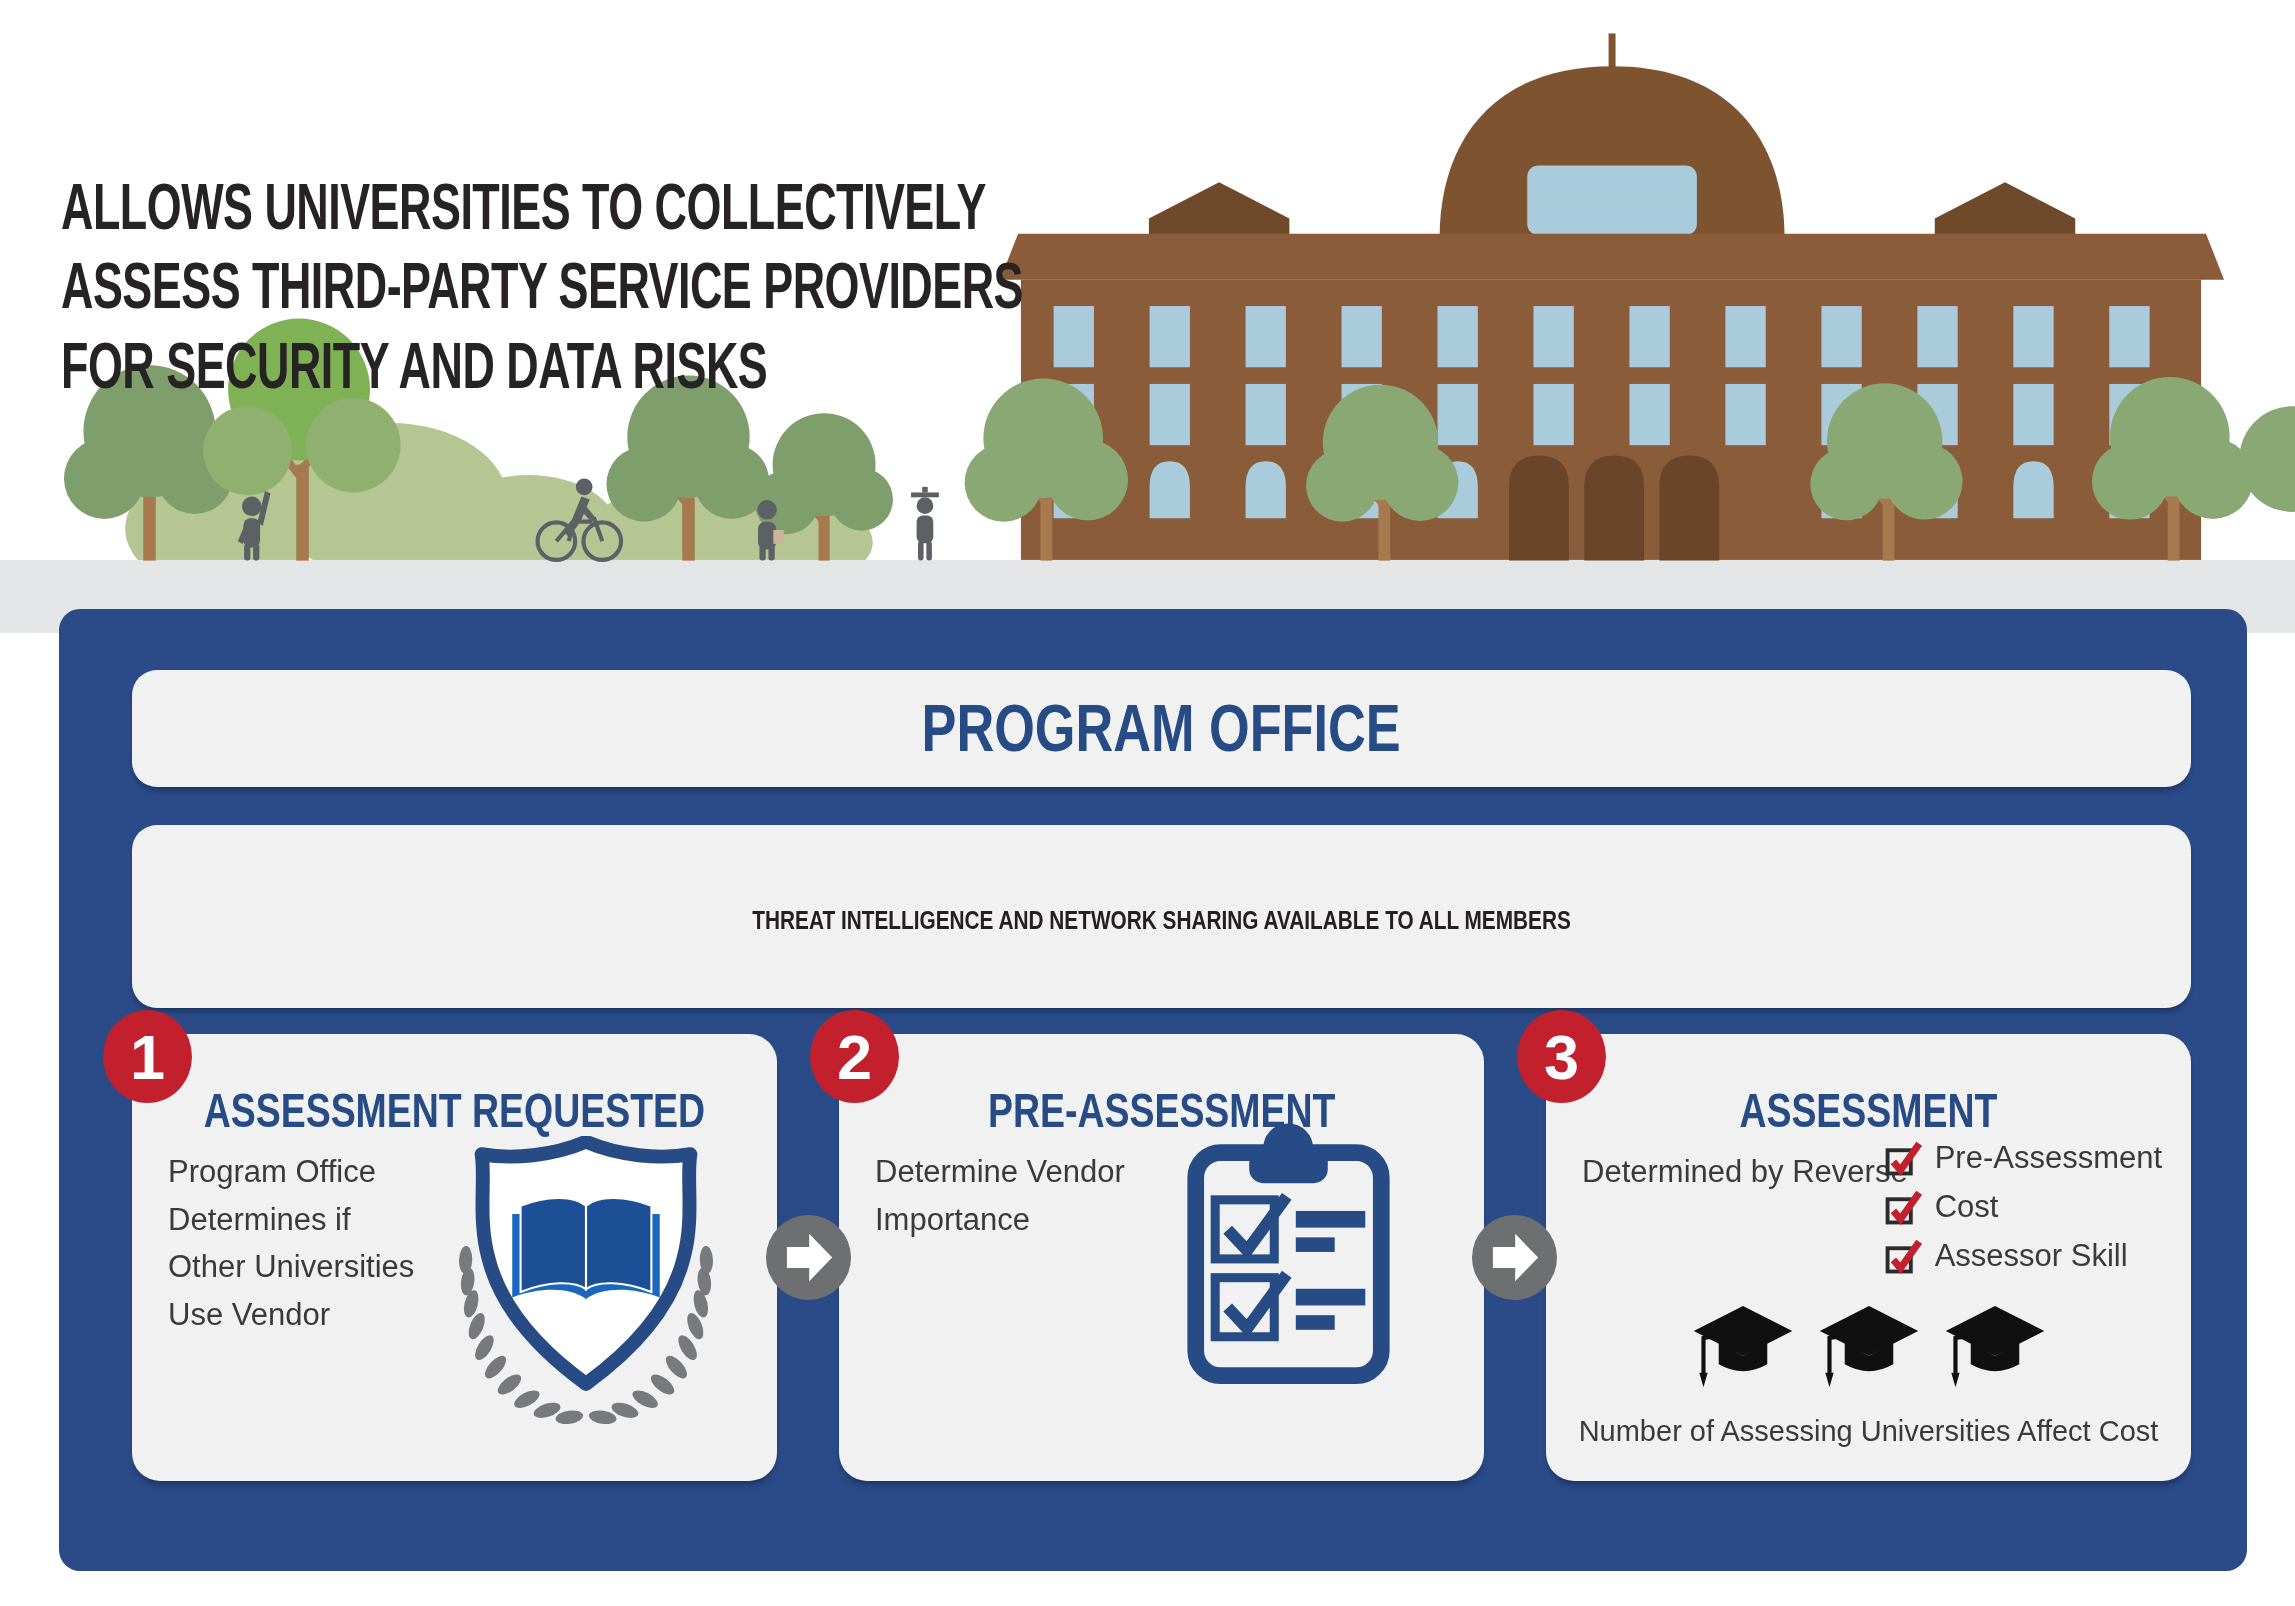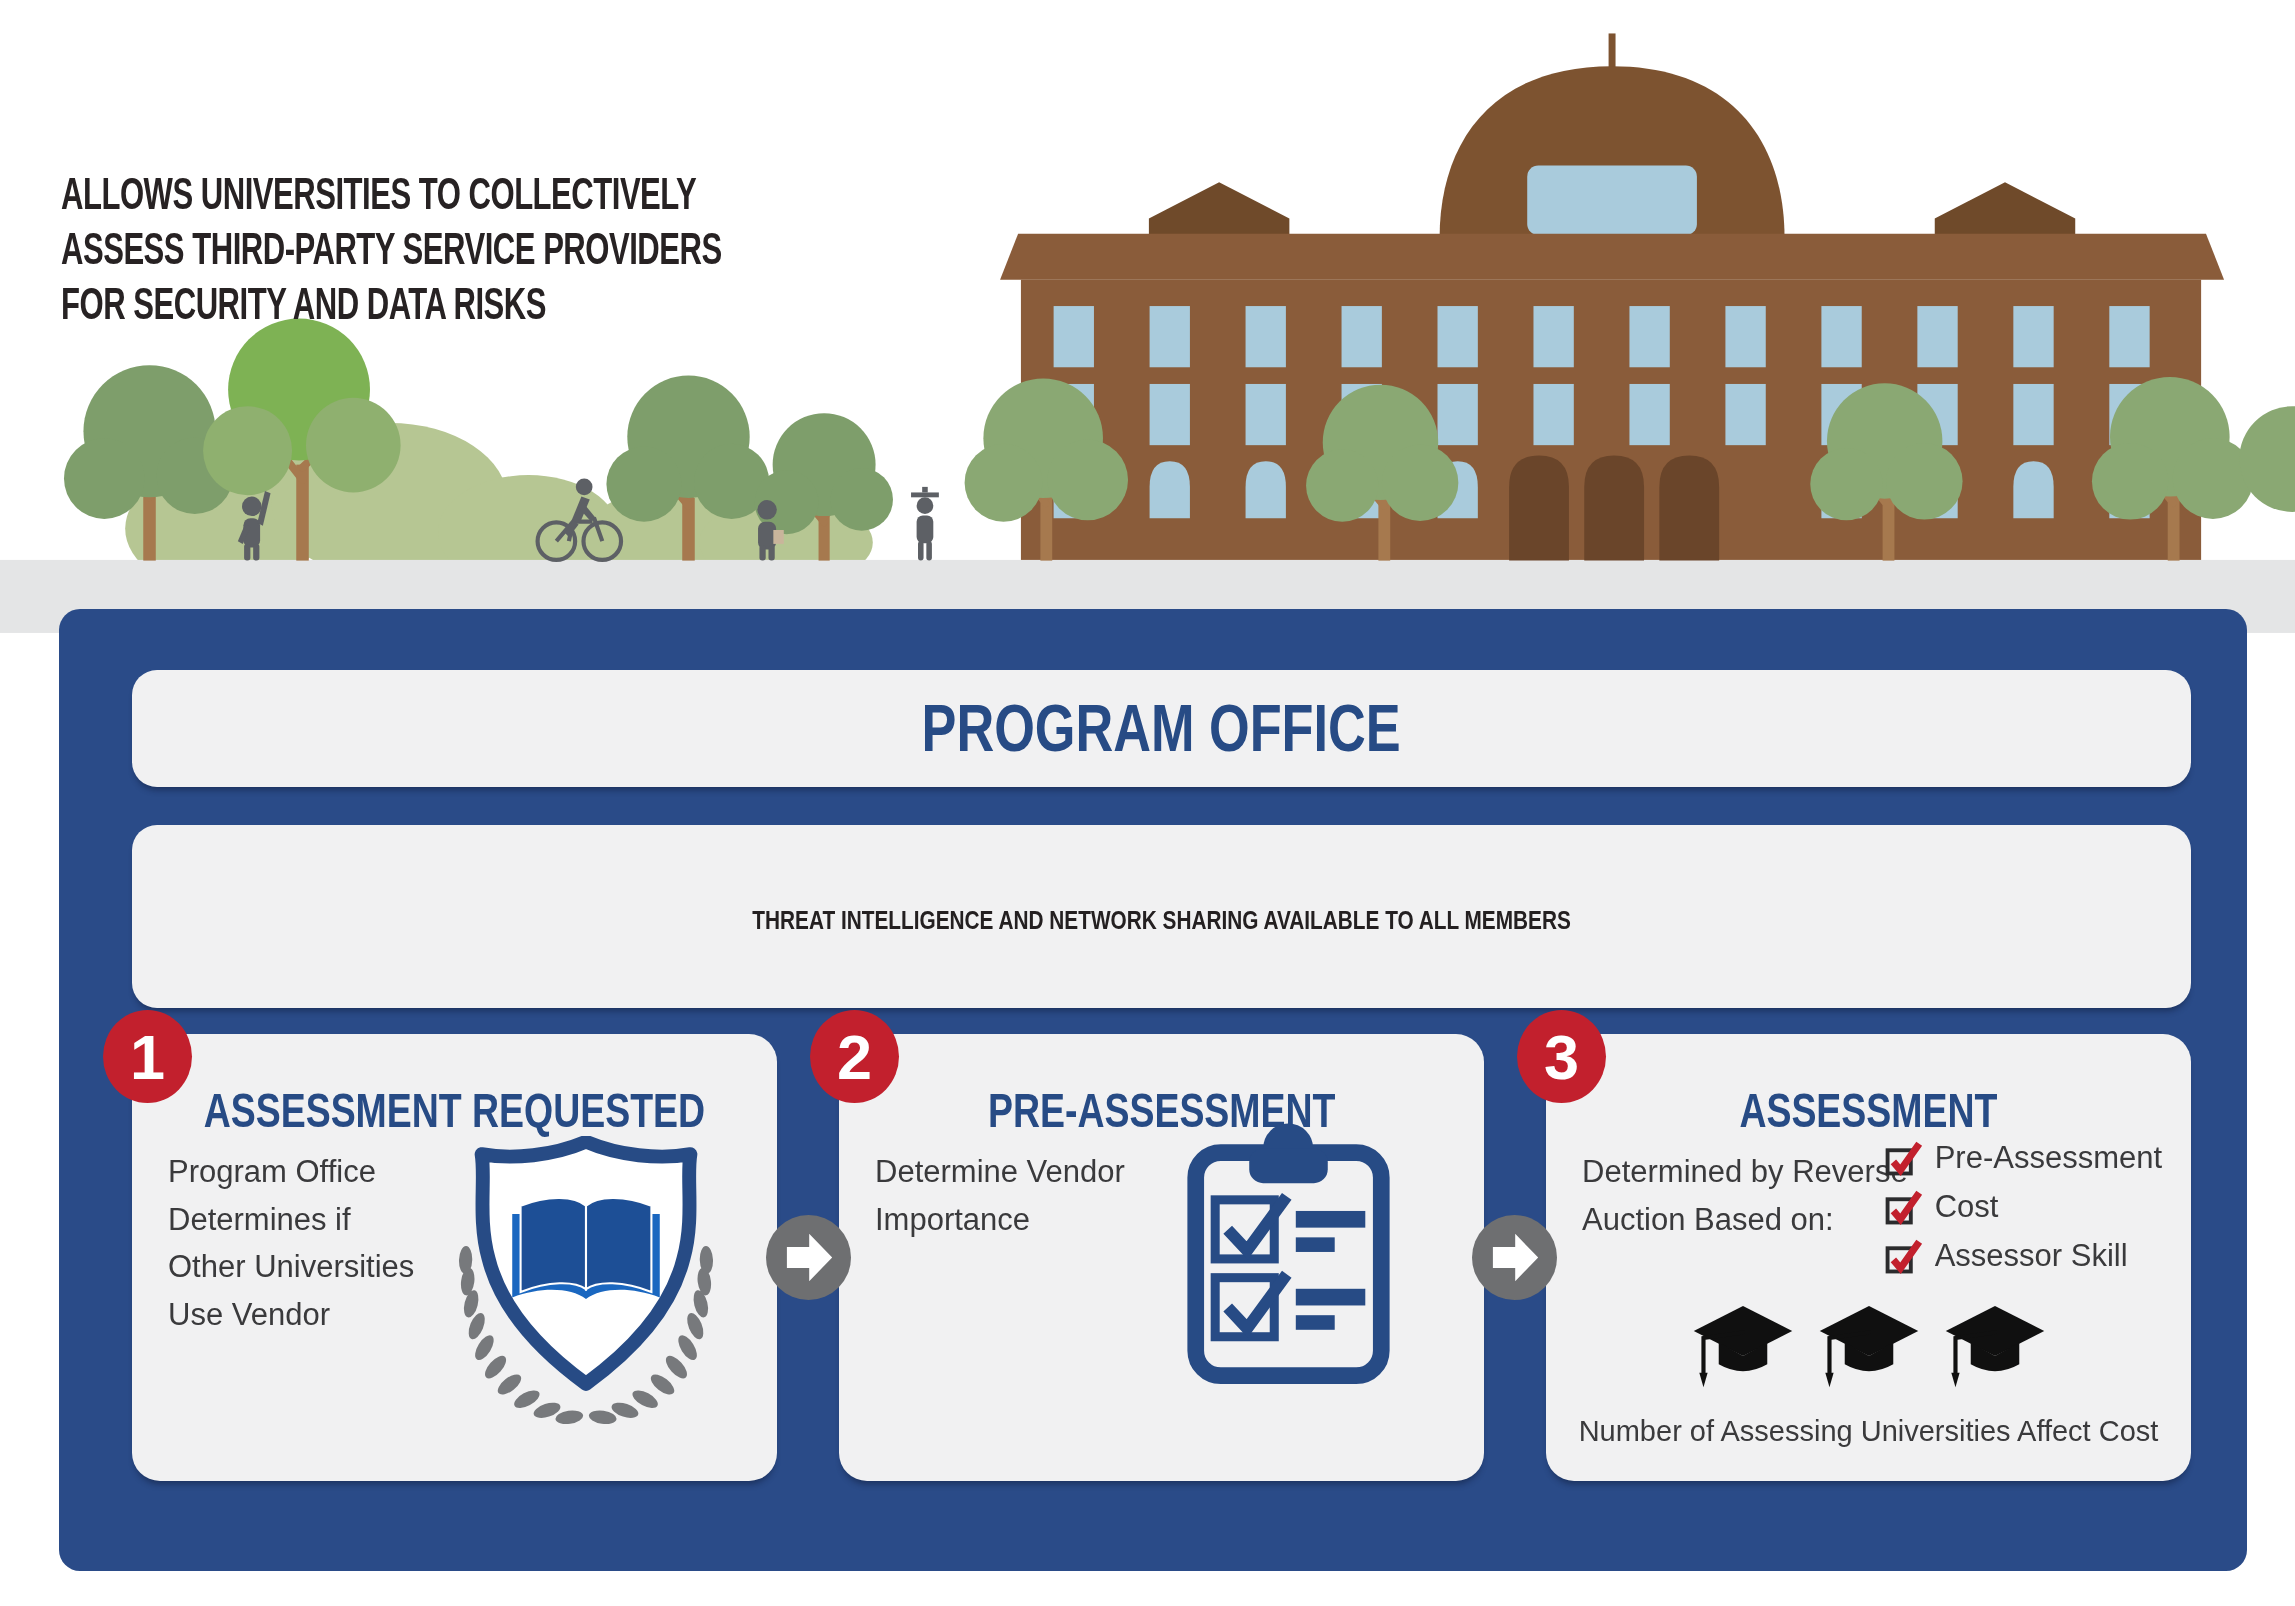--- a/index.html
+++ b/index.html
@@ -2,21 +2,21 @@
 <html style="font-size:11px"><head>
 <meta charset="utf-8">
 <style>
   html,body{margin:0;padding:0;background:#ffffff;}
   .stage{position:relative;width:2295px;height:1607px;background:#ffffff;overflow:hidden;
          font-family:"Liberation Sans",sans-serif;}
   .scene{position:absolute;left:0;top:0;}
 
   
   .headline{position:absolute;left:61px;top:167px;color:#272223;font-weight:700;
-            font-size:45px;line-height:1.22;}
+            font-size:65px;line-height:1.22;}
   .headline .line{white-space:nowrap;}
   .headline .cond{display:inline-block;transform:scaleX(.69);transform-origin:left center;letter-spacing:-0.7px;}
 
   
   .panel{position:absolute;left:59px;top:609px;width:2188px;height:962px;
          background:#2a4b88;border-radius:21px;}
 
   .bar{position:absolute;left:73px;width:2059px;background:#f1f1f2;border-radius:25px;
        display:flex;flex-direction:column;align-items:center;justify-content:center;
        box-shadow:0 6.3px 6.3px -3.5px rgba(10,20,45,.45);}
@@ -316,21 +316,20 @@
       </div>
     </section>
 
     <section class="card card-3">
       <div class="badge">
         <span>3</span>
       </div>
       <h2 class="card-title"><span class="cond">ASSESSMENT</span></h2>
       <div class="desc">
         <div class="line">Determined by Reverse</div>
-        <div class="line">Auction Based on:</div>
       </div>
       <ul class="checklist">
         <li>
           <svg width="40" height="38" viewBox="0 0 62 56">
             <rect x="4" y="16" width="36" height="36" fill="#f1f1f2" stroke="#2b2b2d" stroke-width="6"></rect>
             <path d="M13,34 L24,47 L53,6" stroke="#c2202d" stroke-width="11" fill="none"></path>
           </svg>
           <span>Pre-Assessment</span>
         </li>
         <li>

